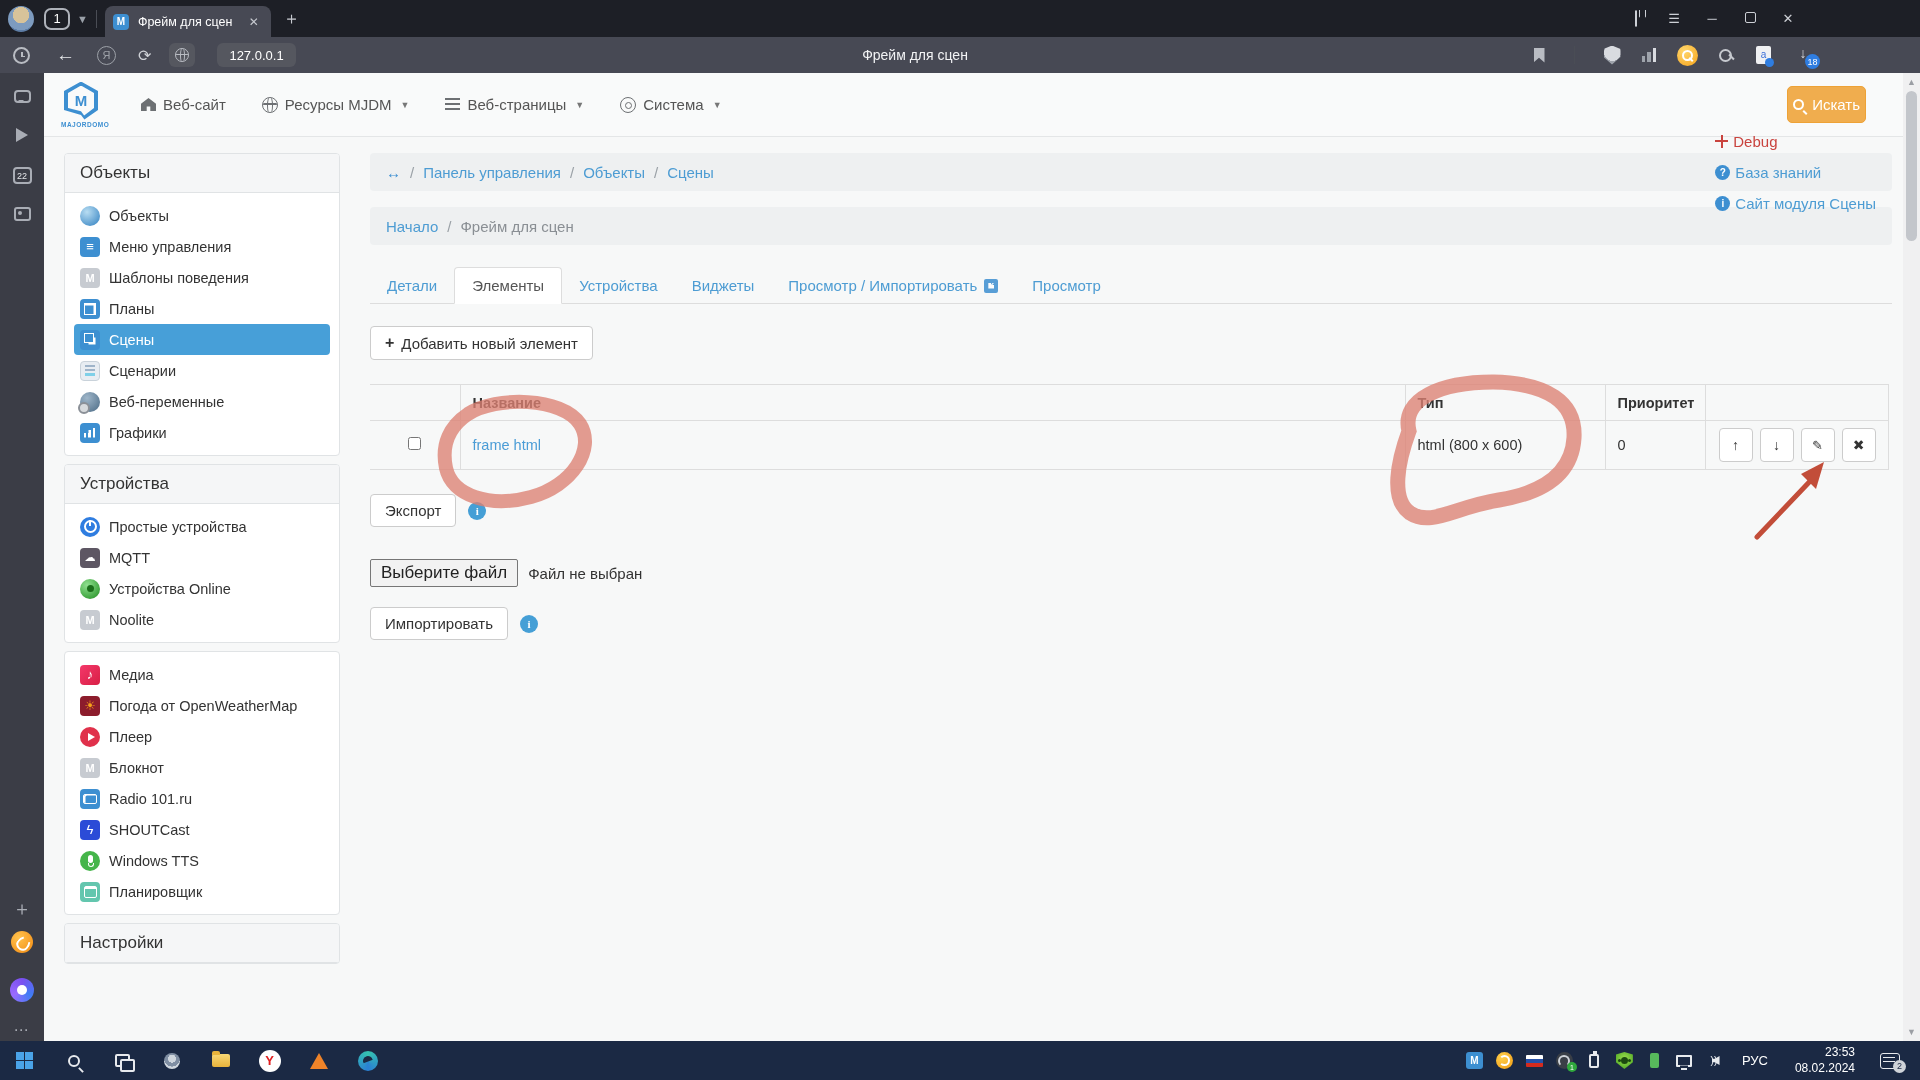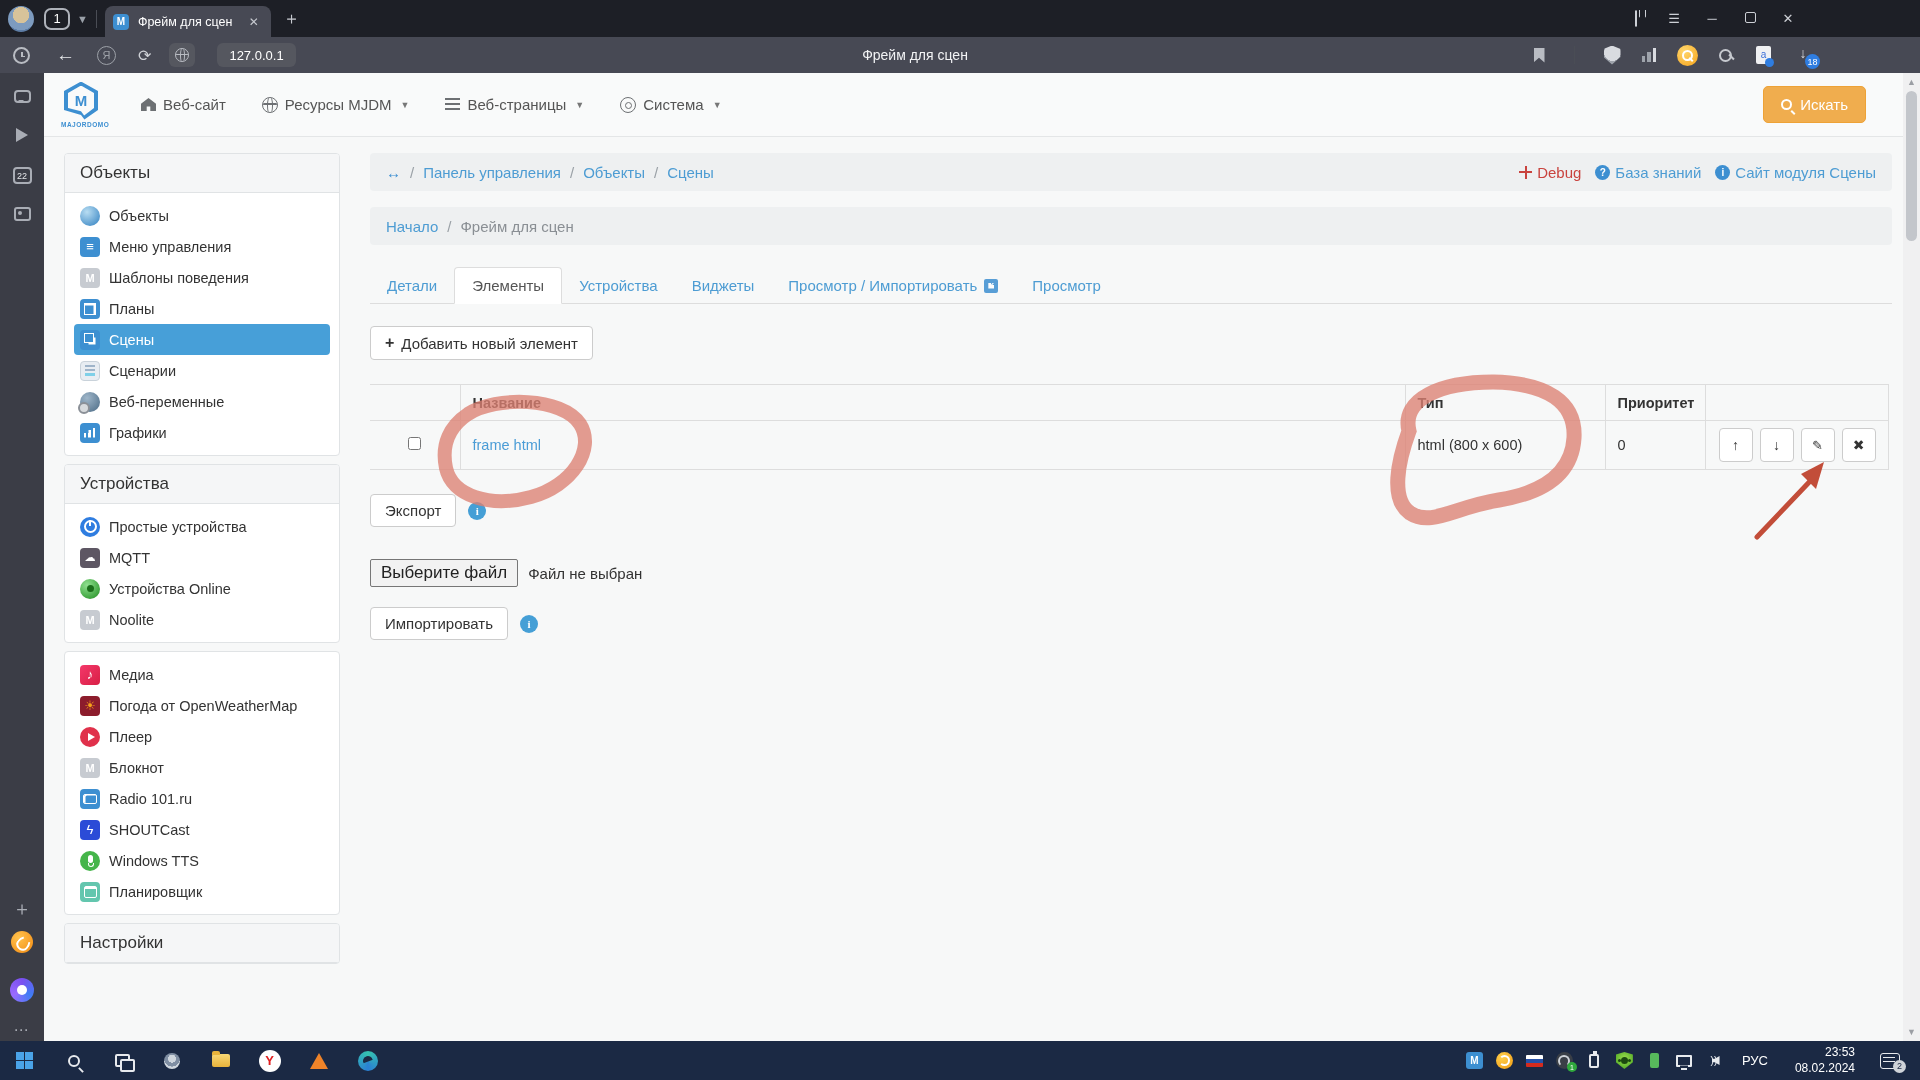--- a/index.html
+++ b/index.html
@@ -109,21 +109,21 @@
   .nav-item { display:flex; align-items:center; gap:7px; color:#555; font-size:15px; }
   .nav-caret { font-size:9px; color:#777; margin-left:2px; }
   .ni-home { width:15px; height:13px; position:relative; background:#6d7073; clip-path:polygon(0 45%,50% 0,100% 45%,100% 100%,62% 100%,62% 65%,38% 65%,38% 100%,0 100%); }
   .ni-globe { width:16px; height:16px; border:1.7px solid #6d7073; border-radius:50%; position:relative; overflow:hidden; }
   .ni-globe::before { content:""; position:absolute; left:4px; top:-2px; width:4px; height:17px; border:1.5px solid #6d7073; border-radius:50%; }
   .ni-globe::after { content:""; position:absolute; left:-2px; top:5.5px; width:17px; height:1.5px; background:#6d7073; }
   .ni-list { width:15px; height:13px; background:linear-gradient(#6d7073 0 2.5px,transparent 2.5px 5px,#6d7073 5px 7.5px,transparent 7.5px 10px,#6d7073 10px 12.5px,transparent 0); }
   .ni-gear { width:16px; height:16px; border:1.7px solid #6d7073; border-radius:50%; position:relative; }
   .ni-gear::after { content:""; position:absolute; left:4px; top:4px; width:5px; height:5px; border:1.5px solid #6d7073; border-radius:50%; }
   .search-btn { position:absolute; right:37px; top:13px; height:37px; background:#f0ad4e; border:1px solid #eea236;
-    border-radius:5px; color:#fff; font-size:15px; display:flex; align-items:center; padding:0 17px; gap:8px; }
+    border-radius:5px; color:#fff; font-size:15px; display:flex; align-items:center; padding:0 5px; gap:8px; }
   .ic-mag { width:11px; height:11px; border:2px solid #fff; border-radius:50%; position:relative; }
   .ic-mag::after { content:""; position:absolute; left:9px; top:9px; width:2px; height:5px; background:#fff; transform:rotate(-45deg); }
 
   
   .side-col { position:absolute; left:20px; top:80px; width:276px; }
   .panel { background:#fff; border:1px solid #e0e3e5; border-radius:4px; margin-bottom:8px; overflow:hidden; }
   .panel-h { background:#f5f6f7; border-bottom:1px solid #e0e3e5; padding:9px 15px; font-size:17px; color:#333; }
   .panel-b { padding:7px 9px; }
   .s-item { display:flex; align-items:center; gap:9px; height:31px; padding:0 6px; font-size:14.5px; color:#333; border-radius:4px; }
   .s-item.active { background:#479fd8; color:#fff; }
@@ -165,21 +165,21 @@
   .sic-tools::after { content:""; position:absolute; width:17px; height:3.5px; border-radius:2px; background:#e8b428; transform:rotate(-45deg); }
 
   
   .main-col { position:absolute; left:326px; top:80px; width:1522px; }
   .bcbar { height:38px; background:#eef0f1; border-radius:4px; display:flex; align-items:center;
     padding:0 16px; font-size:15px; margin-bottom:16px; }
   .bc-sep { color:#9aa0a6; margin:0 9px; }
   .bc-link { color:#4d9cd3; text-decoration:none; }
   .bc-cur { color:#8a8f94; }
   .ic-expand { color:#3d8fd1; font-size:15px; font-weight:bold; }
-  .quick { margin-left:auto; display:flex; align-items:flex-start; gap:14px; font-size:15px; }
+  .quick { margin-left:auto; display:flex; align-items:flex-start; gap:14px; font-size:15px;flex-direction:column; }
   .q-debug { color:#c9433e; display:flex; align-items:center; gap:5px; }
   .ic-move { width:13px; height:13px; position:relative; }
   .ic-move::before { content:""; position:absolute; left:5.5px; top:0; width:2px; height:13px; background:#c9433e; }
   .ic-move::after { content:""; position:absolute; left:0; top:5.5px; width:13px; height:2px; background:#c9433e; }
   .q-link { color:#4d9cd3; display:flex; align-items:center; gap:5px; }
   .qi { width:15px; height:15px; border-radius:50%; background:#3d8fd1; color:#fff; font-size:10px; font-weight:bold;
     display:flex; align-items:center; justify-content:center; flex:none; }
 
   .tabs { display:flex; border-bottom:1px solid #ddd; margin-top:22px; }
   .tabitem { padding:9px 17px; font-size:15px; color:#4d9cd3; margin-bottom:-1px; display:flex; align-items:center; gap:7px; }

